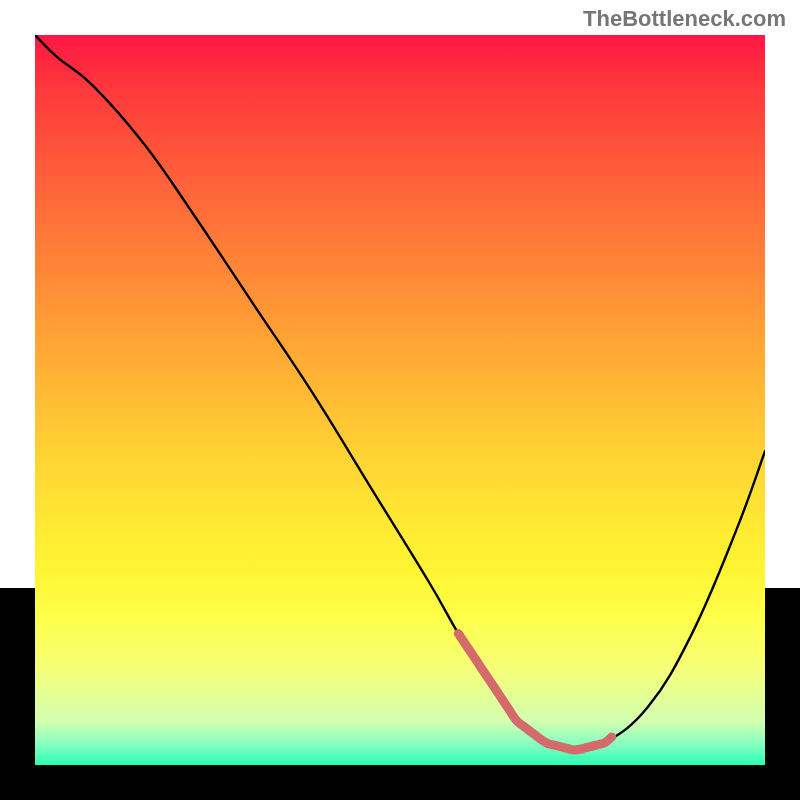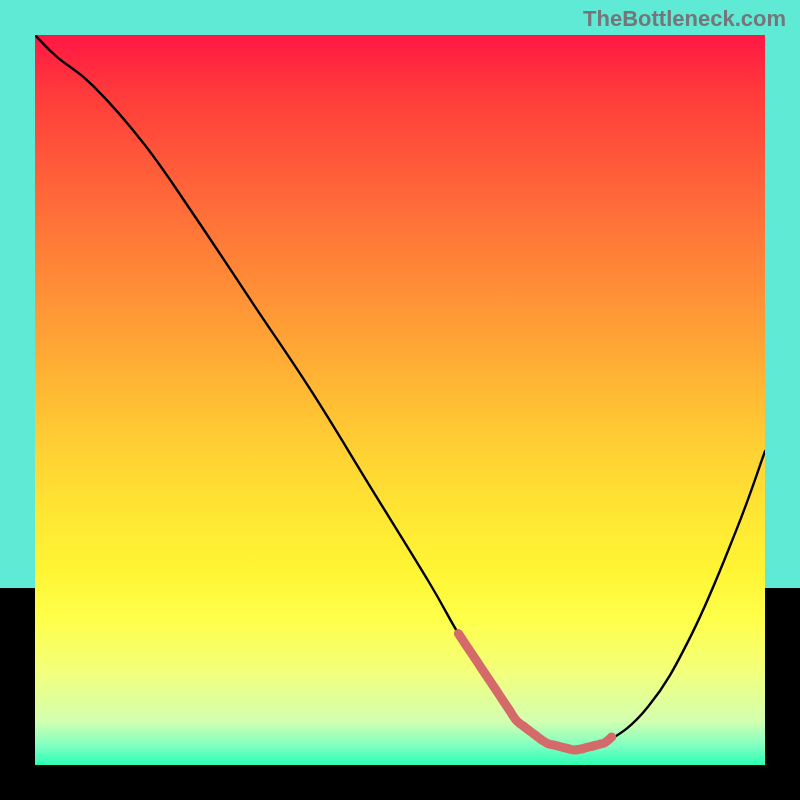--- a/index.html
+++ b/index.html
@@ -7,21 +7,21 @@
     padding: 0;
     width: 800px;
     height: 800px;
     background: #000000;
     overflow: hidden;
   }
   .container {
     position: relative;
     width: 800px;
     height: 588px;
-    background: #5eead4;
+    background: #ffffff;
   }
   .watermark {
     position: absolute;
     top: 6px;
     right: 14px;
     font-family: Arial, Helvetica, sans-serif;
     font-size: 22px;
     font-weight: 600;
     color: #75757a;
     letter-spacing: 0px;

